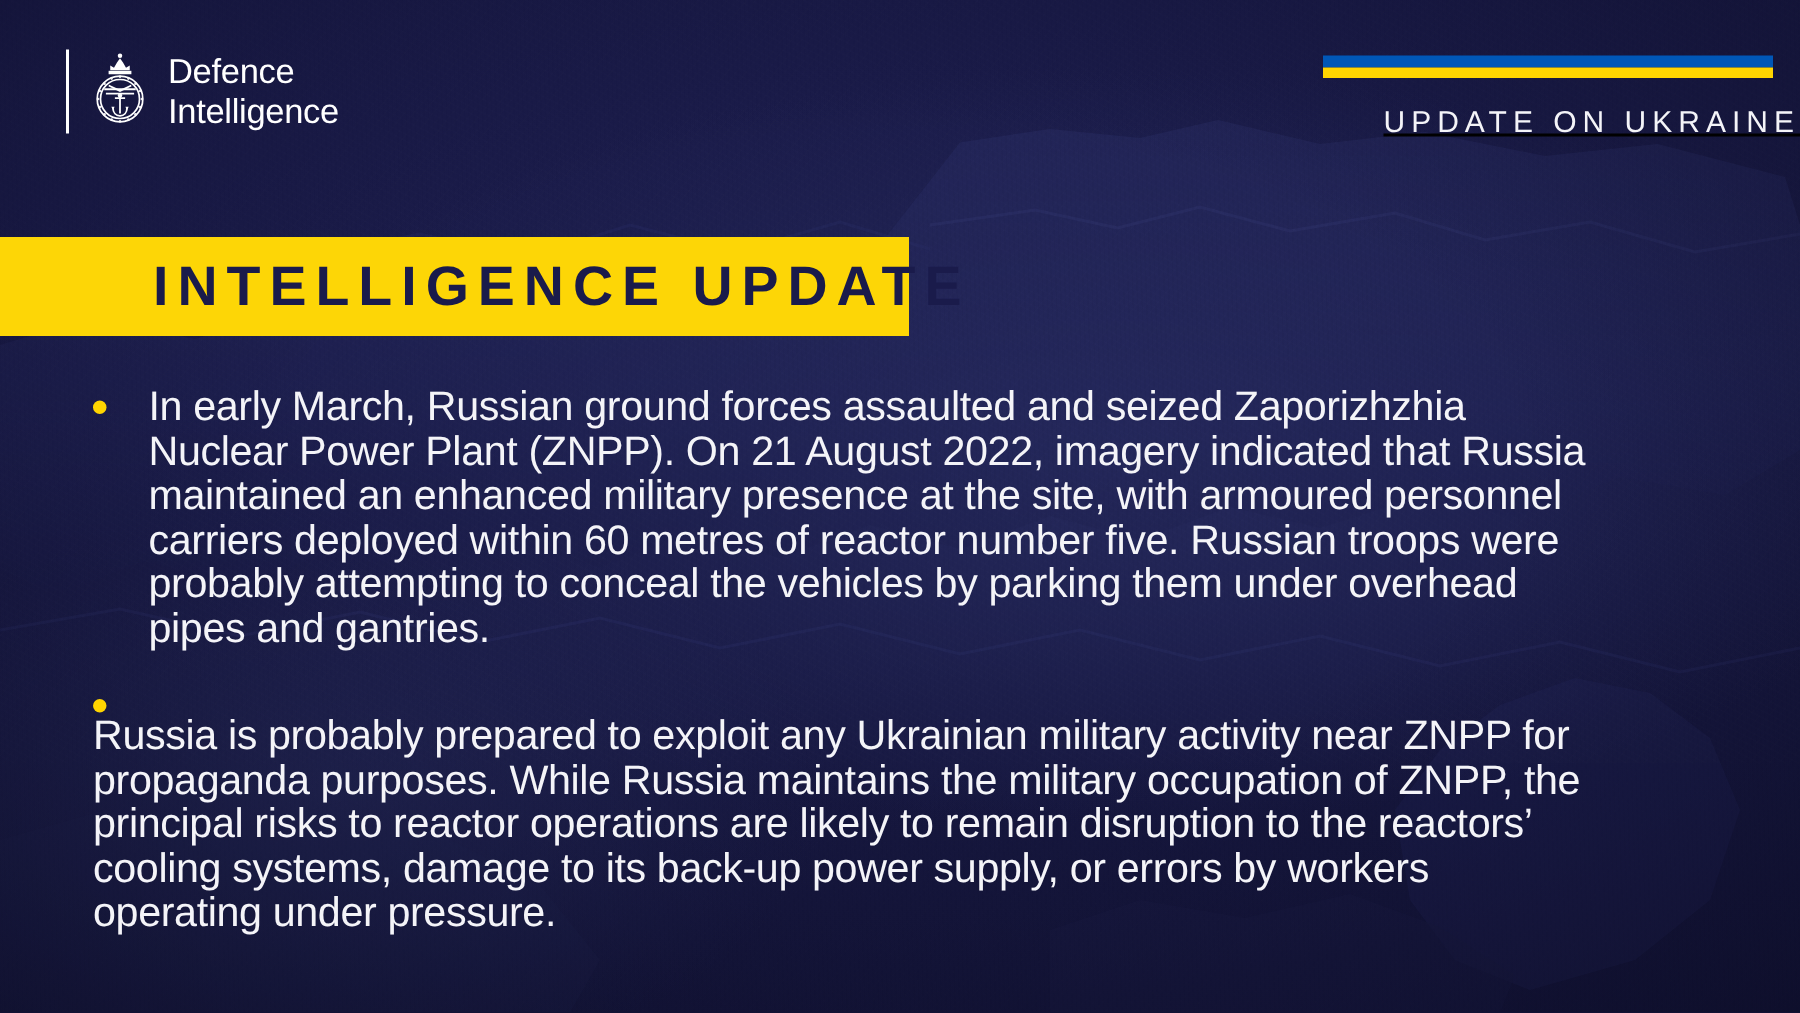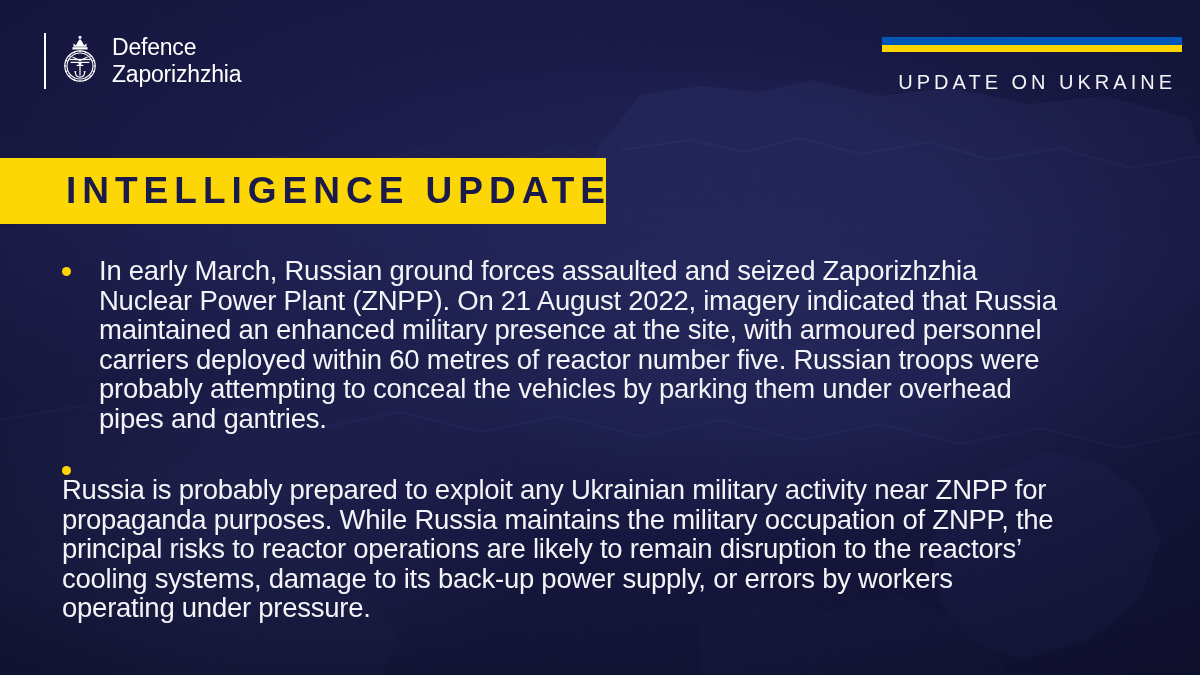--- a/index.html
+++ b/index.html
@@ -81,24 +81,25 @@
     right: 18px;
     top: 37px;
     width: 300px;
     height: 15px;
   }
   .flagbar .f-blue { height: 8px; background: #0057b7; }
   .flagbar .f-yellow { height: 7px; background: #ffd500; }
 
   .header-right {
     position: absolute;
-    right: 24px;
+    right: 0;
     top: 70px;
     width: 640px;
     text-align: right;
+    text-decoration: underline;
   }
   .hr-title {
     color: #f4f4f8;
     font-size: 20px;
     letter-spacing: 4.0px;
     line-height: 25px;
     white-space: nowrap;
   }
   .hr-date {
     color: #f4f4f8;
@@ -120,21 +121,21 @@
     height: 66px;
     background: #fdd606;
     display: flex;
     align-items: center;
   }
   .banner-text {
     color: #1a1b4b;
     font-size: 37px;
     font-weight: bold;
     letter-spacing: 6.0px;
-    padding-left: 66px;
+    padding-left: 102px;
     white-space: nowrap;
   }
 
   
   .body {
     position: absolute;
     left: 62px;
     top: 256px;
     width: 1010px;
   }
@@ -243,21 +244,21 @@
           <path d="M16.3,38.6 C16.3,42.4 18.4,44.2 21,44.2 C23.6,44.2 25.7,42.4 25.7,38.6"></path>
           <path d="M17.6,32.4 L24.4,32.4"></path>
         </g>
         <circle cx="21" cy="30.6" r="1.5" fill="#ffffff"></circle>
         <path d="M15.2,38.2 L17.4,38.2 L16.3,40.4 Z" fill="#ffffff"></path>
         <path d="M24.6,38.2 L26.8,38.2 L25.7,40.4 Z" fill="#ffffff"></path>
       </svg>
     </div>
     <div class="brand-text">
       <div>Defence</div>
-      <div>Zaporizhzhia</div>
+      <div>Intelligence</div>
     </div>
   </div>
 
   <div class="flagbar">
     <div class="f-blue"></div>
     <div class="f-yellow"></div>
   </div>
 
   <div class="header-right">
     <div class="hr-title">UPDATE ON UKRAINE</div>

